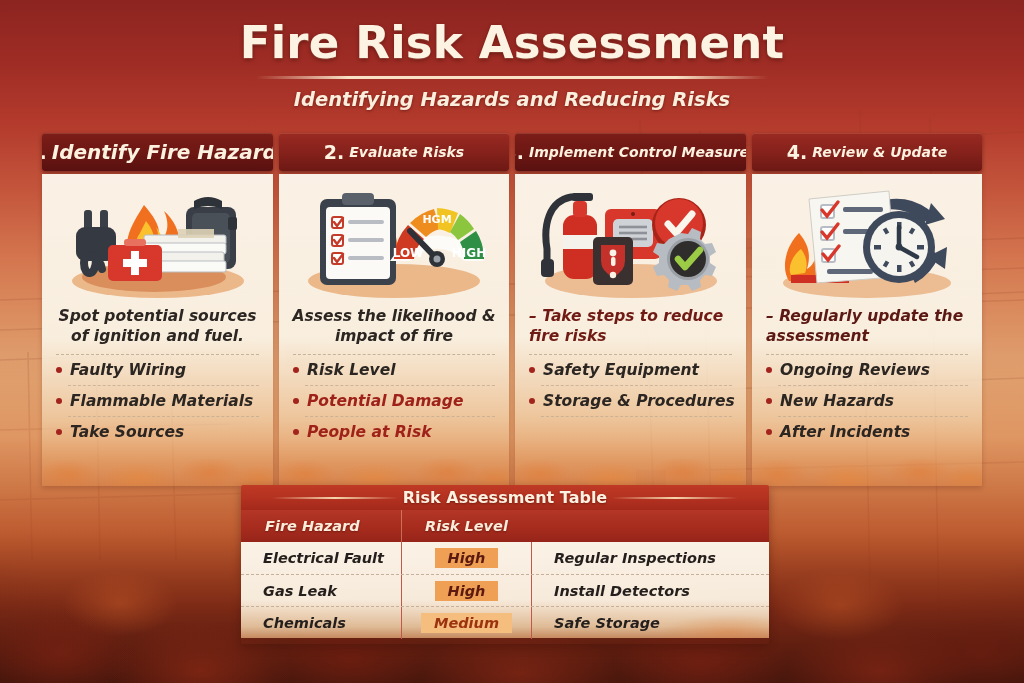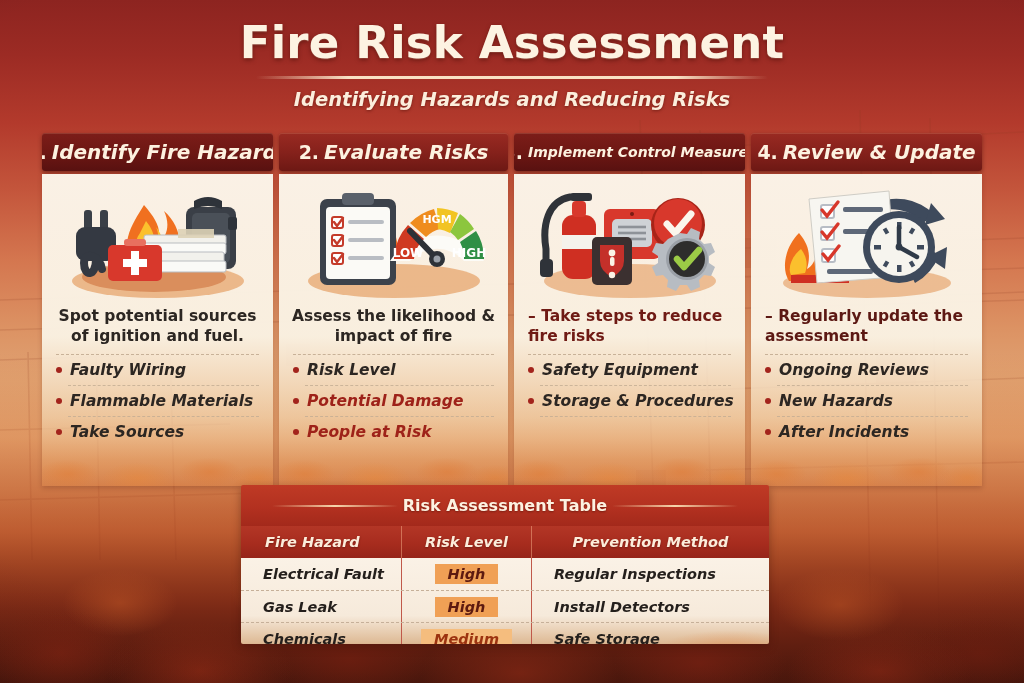--- a/index.html
+++ b/index.html
@@ -84,21 +84,21 @@
     height:38px; border-radius:3px;
     background:linear-gradient(180deg,#7c1d19 0%, #6d1713 52%, #581110 100%);
     box-shadow:0 2px 4px rgba(60,12,8,.5), inset 0 1px 0 rgba(255,190,150,.18);
     display:flex; align-items:center; justify-content:center;
     padding:0 8px; overflow:hidden;
   }
   .col-header.lighter { background:linear-gradient(180deg,#992a22 0%, #85211b 52%, #6d1814 100%); }
   .ch-num { font-weight:bold; font-size:19px; color:#fdf2e0; margin-right:5px; }
   .ch-txt { font-style:italic; font-weight:bold; color:#fdf2e0; white-space:nowrap; }
   .sz-lg .ch-txt { font-size:20px; }
-  .sz-md .ch-txt { font-size:20px; }
+  .sz-md .ch-txt { font-size:14px; }
   .sz-sm .ch-txt { font-size:14px; }
 
   .col-body {
     flex:1; margin-top:3px; position:relative; overflow:hidden;
     background:
       linear-gradient(180deg, rgba(252,246,235,.97) 0%, rgba(250,242,227,.96) 52%, rgba(243,214,176,.72) 78%, rgba(233,168,110,.55) 92%, rgba(224,140,78,.42) 100%);
     box-shadow:0 2px 5px rgba(70,18,10,.22);
   }
   .col-body::after{
     content:""; position:absolute; left:0; right:0; bottom:0; height:64px;
@@ -108,21 +108,21 @@
       radial-gradient(ellipse 48px 22px at 168px 50px, rgba(224,120,50,.48), transparent 66%),
       radial-gradient(ellipse 40px 20px at 216px 56px, rgba(228,130,54,.44), transparent 66%);
     pointer-events:none;
   }
 
   .art { height:132px; position:relative; display:flex; align-items:center; justify-content:center; }
   .art svg { display:block; }
 
   .desc {
     padding:0 12px; text-align:center;
-    font-size:15.5px; line-height:1.3;
+    font-size:15.5px; font-style:italic; line-height:1.3;
     color:#2c2622; font-weight:bold;
     position:relative; z-index:2;
   }
   .desc.dash { text-align:left; padding-left:14px; color:#6f1a14; }
   .desc.dash.c4 { color:#5c1813; }
 
   .sep {
     height:0; border-top:1px dashed #c0a98f; opacity:.85;
     margin:8px 14px 0; position:relative; z-index:2;
   }
@@ -136,21 +136,21 @@
   .bullet .btxt.red { color:#9e2219; }
   .bullet-sep { height:0; border-top:1px dashed #c3ad94; opacity:.8; margin:0 14px 0 12px; }
 
   
   .table-card {
     position:absolute; left:241px; top:485px; width:528px; height:159px;
     box-shadow:0 3px 8px rgba(60,14,8,.4);
     border-radius:2px; overflow:hidden;
   }
   .tbl-title {
-    height:41px; position:relative;
+    height:25px; position:relative;
     background:linear-gradient(180deg,#bf3a25 0%, #b33120 55%, #a3291b 100%);
     display:flex; align-items:center; justify-content:center; gap:5px;
   }
   .tr-line { height:2px; width:126px; border-radius:2px;
     background:linear-gradient(90deg, rgba(250,224,180,0), rgba(250,224,180,.95), rgba(250,224,180,0)); }
   .tbl-title-txt { font-size:16px; font-weight:bold; color:#fdf2e1; white-space:nowrap;
     text-shadow:0 1px 2px rgba(80,16,8,.55); }
 
   .tbl-head { height:32px; display:flex;
     background:linear-gradient(180deg,#b33626 0%, #a72c1e 55%, #962419 100%); }
@@ -495,21 +495,20 @@
   <div class="table-card">
     <div class="tbl-title">
       <span class="tr-line"></span>
       <span class="tbl-title-txt">Risk Assessment Table</span>
       <span class="tr-line"></span>
     </div>
 
     <div class="tbl-head">
       <div class="cell c1">Fire Hazard</div>
       <div class="cell c2">Risk Level</div>
-      <div class="cell c3">Prevention Method</div>
     </div>
 
     <div class="tbl-body">
       <div class="trow">
         <div class="c1">Electrical Fault</div>
         <div class="c2">
           <span class="badge" id="b0" style="background: rgb(240, 160, 85); color: rgb(92, 26, 16);">High</span>
         </div>
         <div class="c3">Regular Inspections</div>
       </div>

